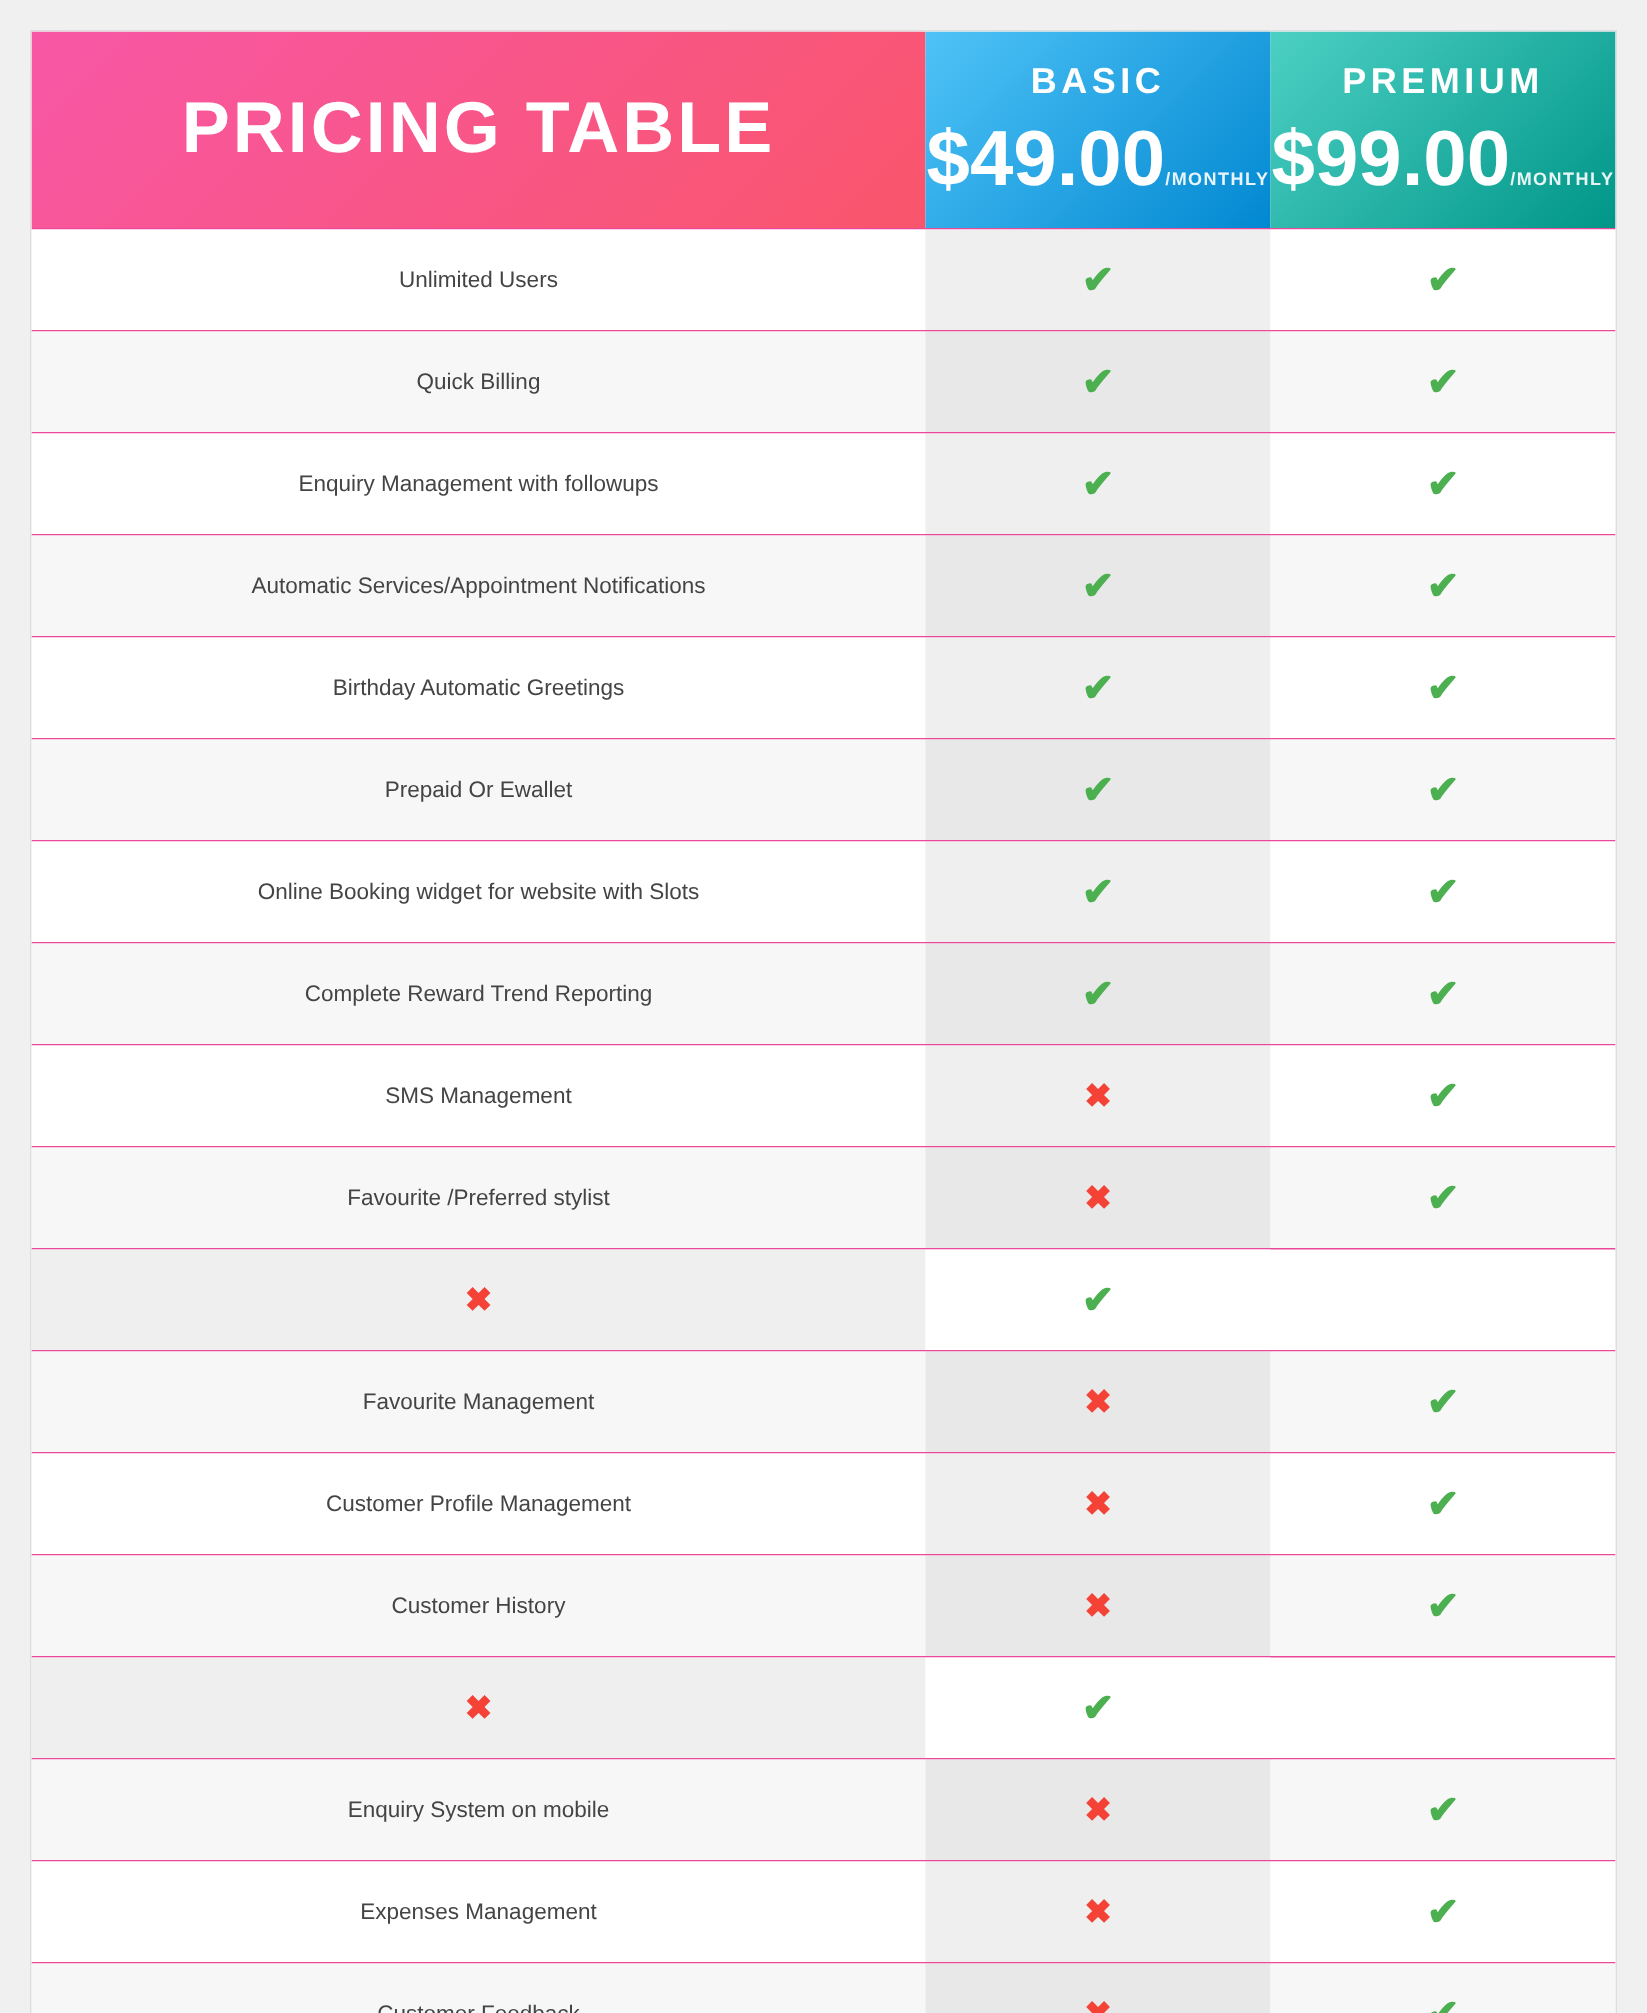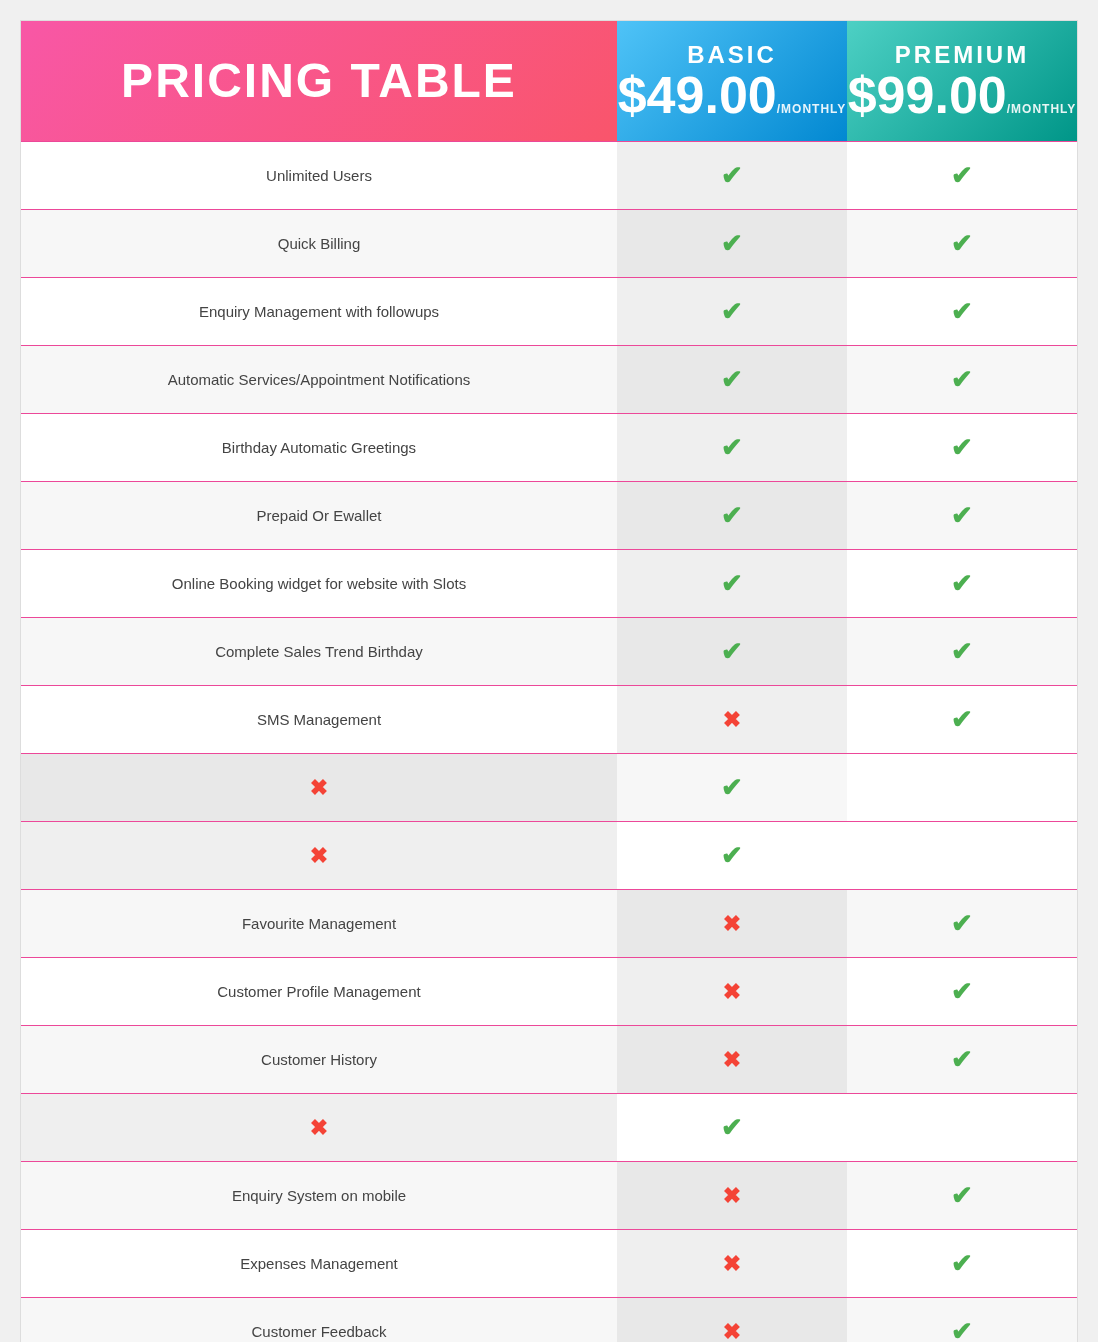--- a/index.html
+++ b/index.html
@@ -56,21 +56,21 @@
       font-size: 24px;
       font-weight: 700;
       letter-spacing: 3px;
       text-transform: uppercase;
     }
     .plan-price {
       color: #fff;
       font-size: 52px;
       font-weight: 900;
       line-height: 1;
-      margin-top: 0;
+      margin-top: 11px;
     }
     .plan-period {
       color: rgba(255,255,255,0.9);
       font-size: 12px;
       font-weight: 600;
       letter-spacing: 1px;
       text-transform: uppercase;
     }
     .feature-row {
       display: grid;
@@ -202,38 +202,39 @@
       <div class="feature-row">
         <div class="feature-name">Online Booking widget for website with Slots</div>
         <div class="feature-cell basic">
           <span class="check-icon">✔</span>
         </div>
         <div class="feature-cell premium">
           <span class="check-icon">✔</span>
         </div>
       </div>
       <div class="feature-row">
-        <div class="feature-name">Complete Sales Trend Birthday</div>
+        <div class="feature-name">Complete Reward Trend Reporting</div>
         <div class="feature-cell basic">
           <span class="check-icon">✔</span>
         </div>
         <div class="feature-cell premium">
           <span class="check-icon">✔</span>
         </div>
       </div>
       <div class="feature-row">
         <div class="feature-name">SMS Management</div>
         <div class="feature-cell basic">
           <span class="cross-icon">✖</span>
         </div>
         <div class="feature-cell premium">
           <span class="check-icon">✔</span>
         </div>
       </div>
       <div class="feature-row">
+        <div class="feature-name">Favourite /Preferred stylist</div>
         <div class="feature-cell basic">
           <span class="cross-icon">✖</span>
         </div>
         <div class="feature-cell premium">
           <span class="check-icon">✔</span>
         </div>
       </div>
       <div class="feature-row">
         <div class="feature-cell basic">
           <span class="cross-icon">✖</span>

